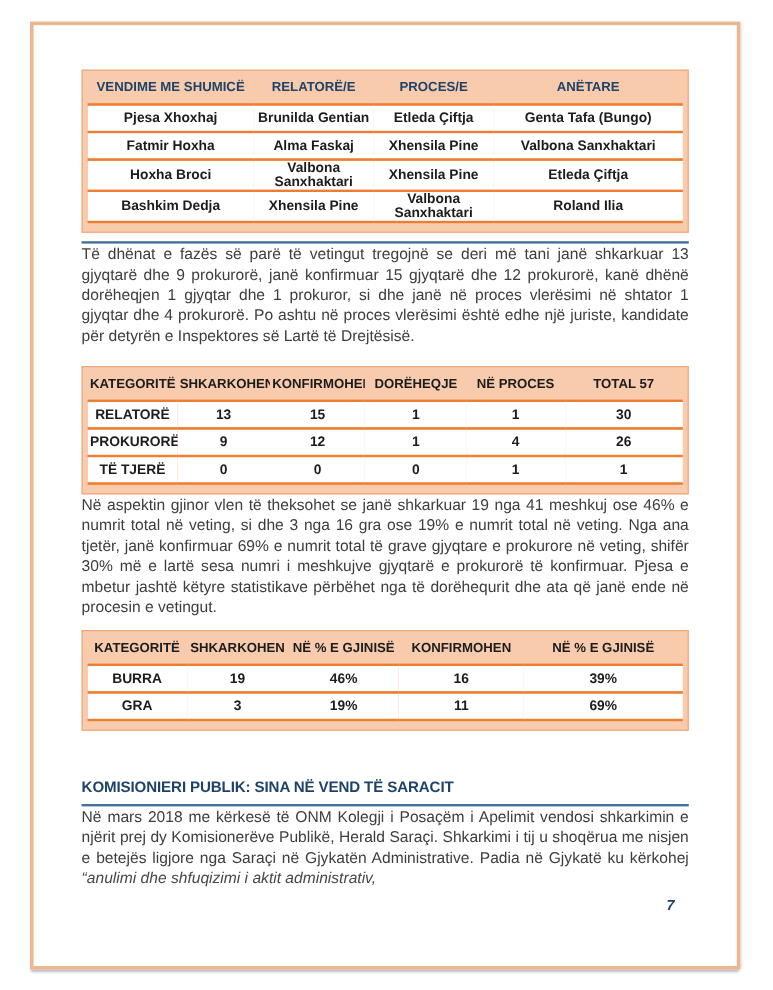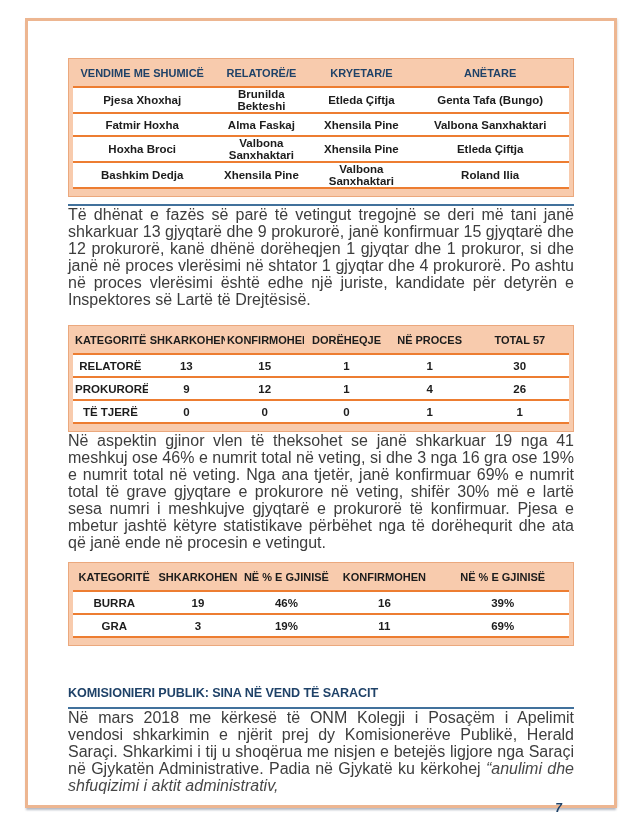--- a/index.html
+++ b/index.html
@@ -38,21 +38,21 @@
   .t1 .c0{width:28%}.t1 .c1{width:20%}.t1 .c2{width:20%}.t1 .c3{width:32%}
   .t2 .c0{width:15%}.t2 .c1{width:15.5%}.t2 .c2{width:16%}.t2 .c3{width:17%}.t2 .c4{width:16.5%}.t2 .c5{width:20%}
   .t3 .c0{width:16.5%}.t3 .c1{width:17%}.t3 .c2{width:18.5%}.t3 .c3{width:21%}.t3 .c4{width:27%}
 
   
   .sect-h{
     margin:0;color:#1F4268;font-size:12.6px;font-weight:bold;letter-spacing:-0.1px;
   }
   .rule{height:2px;background:#41719C;margin-top:7px;}
   p.body{
-    margin:0;font-size:16px;line-height:17px;color:#3d3d3d;text-align:justify;
+    margin:0;font-size:13px;line-height:17px;color:#3d3d3d;text-align:justify;
   }
   p.body .ital{font-style:italic;color:#474747;}
   .pagenum{
     text-align:right;margin-top:7px;padding-right:12px;
     color:#1F4268;font-size:12px;font-weight:bold;font-style:italic;
   }
 
   
   .mt-h1{margin-top:46px;}
   .mt-p1{margin-top:13px;}
@@ -67,28 +67,28 @@
 
 <div class="frame">
   <div class="content">
 
     <div class="tblwrap">
       <table class="tbl t1 navy-head">
         <thead>
           <tr>
             <th class="c0">VENDIME ME SHUMICË</th>
             <th class="c1">RELATORË/E</th>
-            <th class="c2">KRYETAR/E</th>
+            <th class="c2">PROCES/E</th>
             <th class="c3">ANËTARE</th>
           </tr>
         </thead>
         <tbody>
           <tr>
             <td>Pjesa Xhoxhaj</td>
-            <td>Brunilda Bekteshi</td>
+            <td>Brunilda Gentian</td>
             <td>Etleda Çiftja</td>
             <td>Genta Tafa (Bungo)</td>
           </tr>
           <tr>
             <td>Fatmir Hoxha</td>
             <td>Alma Faskaj</td>
             <td>Xhensila Pine</td>
             <td>Valbona Sanxhaktari</td>
           </tr>
           <tr>

